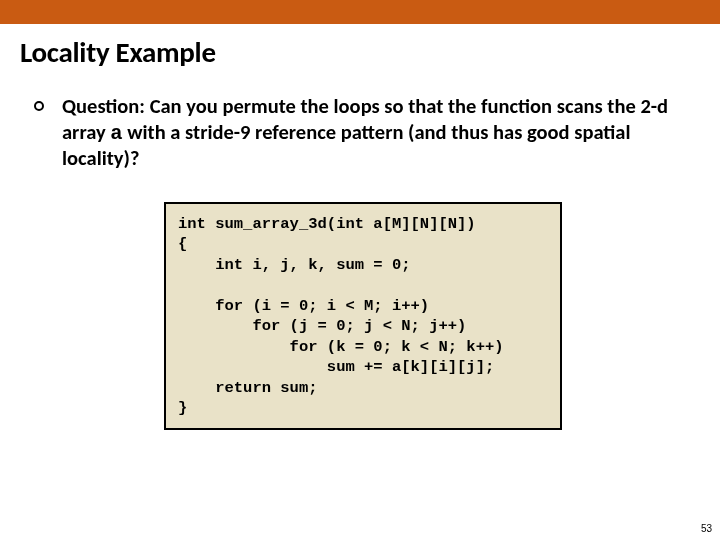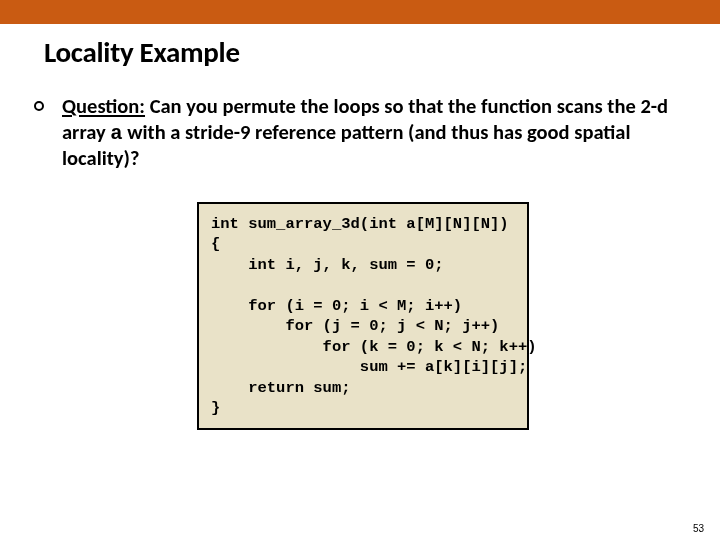--- a/index.html
+++ b/index.html
@@ -12,21 +12,21 @@
     color: #000;
     overflow: hidden;
     position: relative;
   }
   .top-bar {
     width: 100%;
     height: 24px;
     background: #c95b12;
   }
   .title {
-    margin: 10px 0 0 44px;
+    margin: 10px 0 0 20px;
     font-size: 29px;
     font-weight: 700;
     letter-spacing: -0.3px;
   }
   .body-area {
     margin: 24px 28px 0 34px;
   }
   .bullet-row {
     display: flex;
     align-items: flex-start;
@@ -42,45 +42,44 @@
   }
   .question-text {
     font-size: 20.5px;
     line-height: 1.25;
     font-weight: 400;
   }
   .question-text b {
     font-weight: 700;
   }
   .question-text .underline {
-    text-decoration: underline;
   }
   .question-text .mono {
     font-family: "Courier New", monospace;
     font-weight: 700;
   }
   .code-box {
     margin: 30px auto 0 auto;
-    width: 332px;
+    width: 398px;
     background: #e9e2c8;
     border: 2px solid #000;
     padding: 10px 12px 10px 12px;
     box-sizing: border-box;
   }
   .code-box pre {
     margin: 0;
     font-family: "Courier New", monospace;
     font-weight: 700;
     font-size: 15.5px;
     line-height: 1.32;
     white-space: pre;
   }
   .page-num {
     position: absolute;
-    right: 16px;
+    right: 8px;
     bottom: 6px;
     font-size: 10px;
     font-family: Arial, sans-serif;
     color: #000;
     text-align: right;
   }
 </style>
 </head>
 <body>
 

